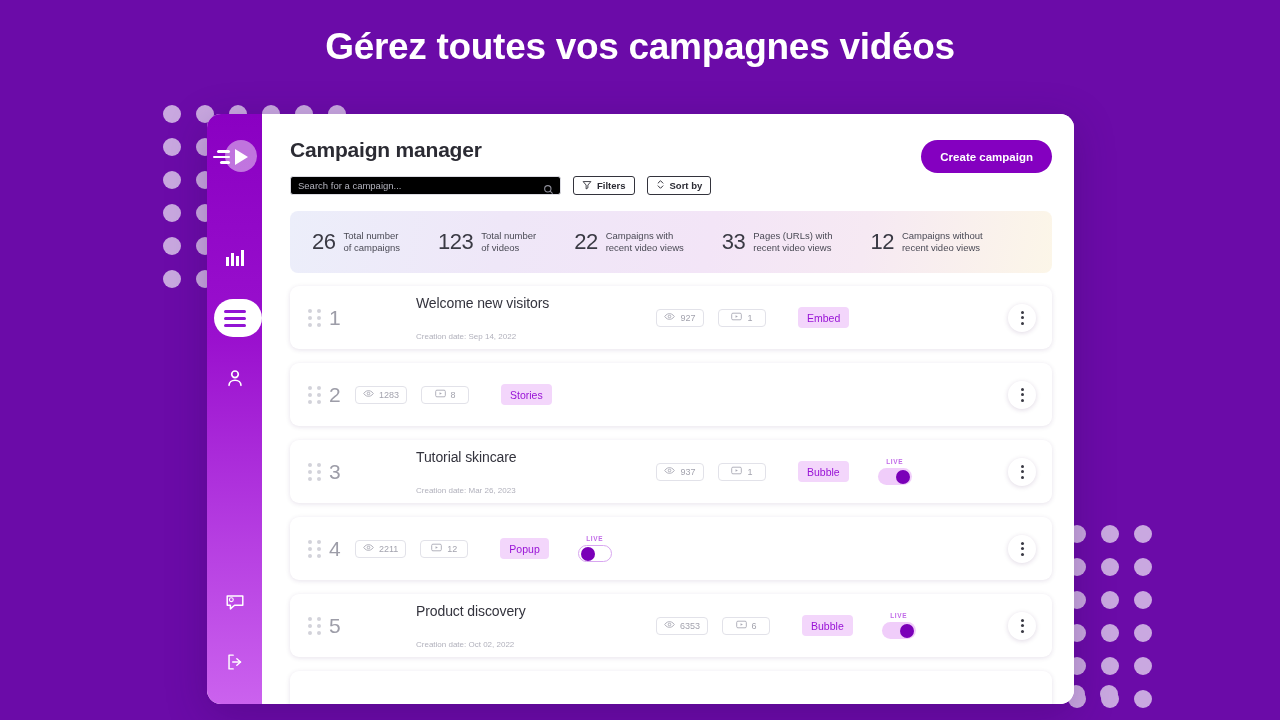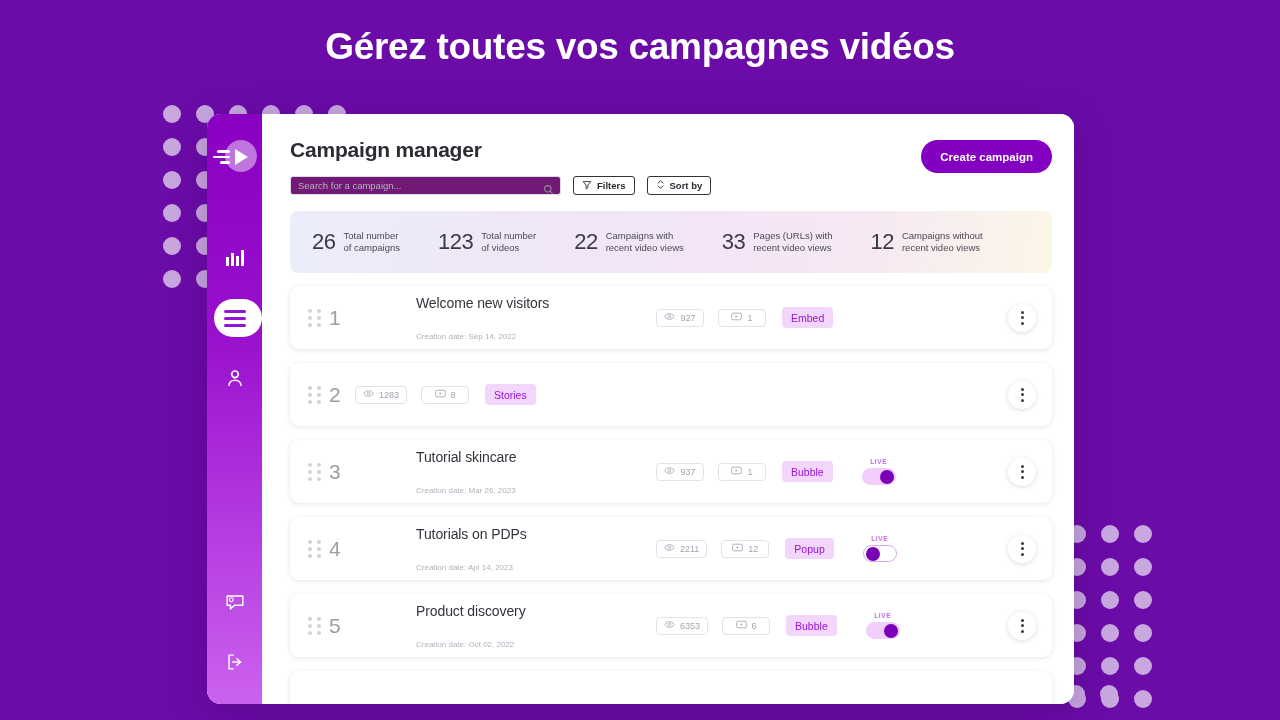--- a/index.html
+++ b/index.html
@@ -91,21 +91,21 @@
     padding: 24px 22px 0 28px;
     overflow: hidden;
   }
   .page-title { font-size: 21px; font-weight: bold; color: #2B2B33; letter-spacing: -.2px; }
 
   .toolbar { display: flex; align-items: center; gap: 12px; margin-top: 14px; }
   .search-box {
     position: relative; width: 271px; height: 19px;
     border: 1px solid #DCDCE3; border-radius: 3px;
     display: flex; align-items: center; padding: 0 22px 0 7px;
-    background: #701a75;
+    background: #000000;
   }
   .search-box input {
     border: 0; outline: 0; width: 100%;
     font-family: "Liberation Sans", sans-serif;
     font-size: 9.5px; color: #9A9AA6; background: transparent;
   }
   .search-box input::placeholder { color: #B3B3BD; }
   .search-box .mag { position: absolute; right: 6px; top: 4px; }
 
   .tbtn {
@@ -153,21 +153,21 @@
   .c-date { font-size: 8px; color: #B1B1BC; margin-top: 21px; }
 
   .chip {
     height: 18px; min-width: 48px; border: 1px solid #E2E2E9; border-radius: 4px;
     display: inline-flex; align-items: center; justify-content: center; gap: 5px;
     font-size: 9px; color: #A3A3AE; padding: 0 7px;
   }
   .chip + .chip { margin-left: 14px; }
 
   .tag {
-    margin-left: 16px;
+    margin-left: 32px;
     height: 21px; border-radius: 4px; background: #F3D6FB;
     display: inline-flex; align-items: center; padding: 0 9px;
     font-size: 10.5px; color: #9913D6; font-weight: 500;
   }
 
   .livewrap { margin-left: 22px; width: 48px; text-align: center; }
   .livewrap .live-lbl { font-size: 6.5px; font-weight: bold; color: #C16AE8; letter-spacing: .6px; margin-bottom: 3px; }
   .toggle { width: 34px; height: 17px; border-radius: 9px; position: relative; margin: 0 auto; cursor: pointer; }
   .toggle.on  { background: #F0CDFA; }
   .toggle.off { background: #ffffff; border: 1px solid #D8A6F0; }
@@ -513,24 +513,20 @@
           <div class="row">
             <span class="drag-dots">
               <i></i>
               <i></i>
               <i></i>
               <i></i>
               <i></i>
               <i></i>
             </span>
             <span class="rank">4</span>
-            <div class="titles">
-              <div class="c-name">Tutorials on PDPs</div>
-              <div class="c-date">Creation date: Apl 14, 2023</div>
-            </div>
             <span class="chip">
               <span><svg width="11" height="9" viewBox="0 0 16 12" fill="none" stroke="#A9A9B4" stroke-width="1.3">
                   <path d="M1 6s2.6-4.2 7-4.2S15 6 15 6s-2.6 4.2-7 4.2S1 6 1 6z"></path>
                   <circle cx="8" cy="6" r="1.9"></circle>
                 </svg></span>
               <span>2211</span>
             </span>
             <span class="chip">
               <span><svg width="11" height="9" viewBox="0 0 16 12" fill="none" stroke="#A9A9B4" stroke-width="1.3">
                   <rect x="1" y="1.2" width="14" height="9.6" rx="1.8"></rect>

